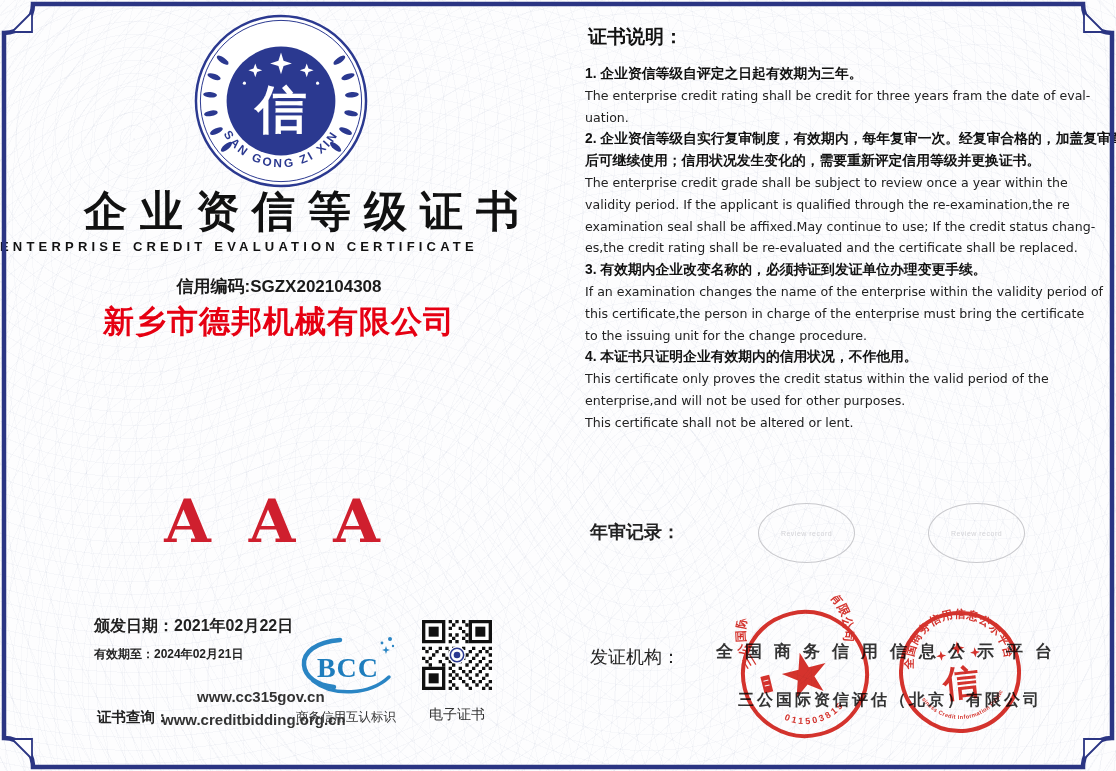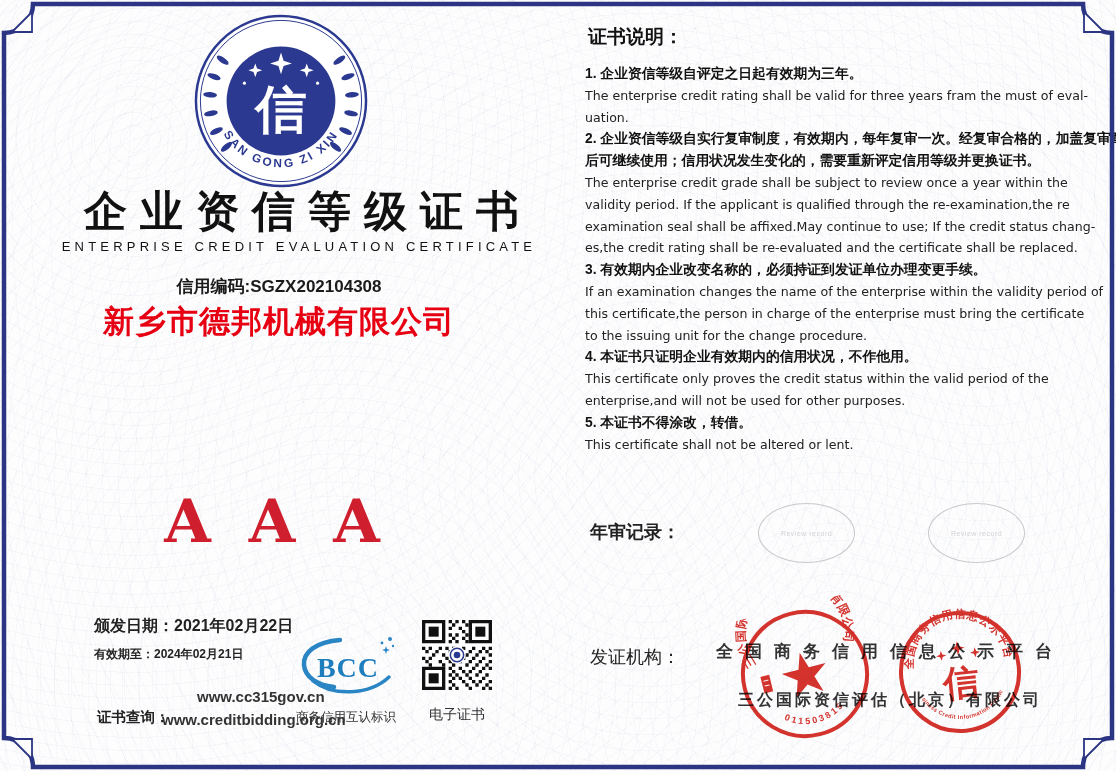--- a/index.html
+++ b/index.html
@@ -15,22 +15,22 @@
     font-family:"Liberation Sans","DejaVu Sans",sans-serif;color:#1a1a1a;
   }
   .abs{position:absolute;}
   .border-svg{position:absolute;left:0;top:0;z-index:3;pointer-events:none;}
 
   
   .logo-svg{left:192px;top:12px;z-index:2;}
   .title-zh{left:0;top:183px;width:558px;text-align:center;font-size:43px;font-weight:800;
     letter-spacing:13px;padding-left:29px;color:#111;z-index:2;
     font-family:"Liberation Serif","DejaVu Serif",serif;}
-  .title-en{left:0;top:239px;width:558px;text-align:center;font-size:13px;font-weight:400;
-    letter-spacing:4.2px;padding-left:20px;color:#111;z-index:2;}
+  .title-en{left:0;top:239px;width:558px;text-align:left;font-size:13px;font-weight:700;
+    letter-spacing:4.2px;padding-left:0;color:#111;z-index:2;}
   .credit-code{left:0;top:275px;width:558px;text-align:center;font-size:17px;font-weight:700;z-index:2;}
   .company{left:0;top:301px;width:558px;text-align:center;font-size:31px;font-weight:700;
     color:#e60012;letter-spacing:1px;z-index:2;}
   .uscc{left:0;top:361px;width:558px;text-align:center;font-size:16.5px;font-weight:700;z-index:2;}
   .uscc .val{letter-spacing:3px;}
   .statement{left:62px;top:396px;width:442px;font-size:17px;font-weight:600;line-height:33.4px;
     text-indent:2em;letter-spacing:.5px;color:#111;z-index:2;text-align:justify;}
   .rating{left:-26px;top:486px;width:558px;text-align:center;font-size:60px;font-weight:700;
     color:#cf1f2e;letter-spacing:38px;padding-left:38px;z-index:2;
     font-family:"DejaVu Serif","Liberation Serif",serif;}
@@ -170,36 +170,35 @@
     <circle cx="10.5" cy="10.5" r="2.6" fill="#ffffff"></circle>
     <circle cx="10.5" cy="10.5" r="2" fill="none" stroke="#2b3990" stroke-width="0.45"></circle>
     <circle cx="10.5" cy="10.5" r="1" fill="#2b3990"></circle>
   </svg>
   <div class="abs qr-caption">电子证书</div>
 
   <div class="abs notes-heading">证书说明：</div>
 
   <div class="abs notes-body">
     <div class="nl zh">1. 企业资信等级自评定之日起有效期为三年。</div>
-    <div class="nl en">The enterprise credit rating shall be valid for three years fram the must of eval-</div>
+    <div class="nl en">The enterprise credit rating shall be credit for three years fram the date of eval-</div>
     <div class="nl en">uation.</div>
     <div class="nl zh">2. 企业资信等级自实行复审制度，有效期内，每年复审一次。经复审合格的，加盖复审章</div>
     <div class="nl zh">后可继续使用；信用状况发生变化的，需要重新评定信用等级并更换证书。</div>
     <div class="nl en">The enterprise credit grade shall be subject to review once a year within the</div>
     <div class="nl en">validity period. If the applicant is qualified through the re-examination,the re</div>
     <div class="nl en">examination seal shall be affixed.May continue to use; If the credit status chang-</div>
     <div class="nl en">es,the credit rating shall be re-evaluated and the certificate shall be replaced.</div>
     <div class="nl zh">3. 有效期内企业改变名称的，必须持证到发证单位办理变更手续。</div>
     <div class="nl en">If an examination changes the name of the enterprise within the validity period of</div>
     <div class="nl en">this certificate,the person in charge of the enterprise must bring the certificate</div>
     <div class="nl en">to the issuing unit for the change procedure.</div>
     <div class="nl zh">4. 本证书只证明企业有效期内的信用状况，不作他用。</div>
     <div class="nl en">This certificate only proves the credit status within the valid period of the</div>
     <div class="nl en">enterprise,and will not be used for other purposes.</div>
-    <div class="nl zh">5. 本证书不得涂改，转借。</div>
     <div class="nl en">This certificate shall not be altered or lent.</div>
   </div>
 
   <div class="abs review-label">年审记录：</div>
   <div class="abs oval oval1">
     <span>Review record</span>
   </div>
   <div class="abs oval oval2">
     <span>Review record</span>
   </div>

